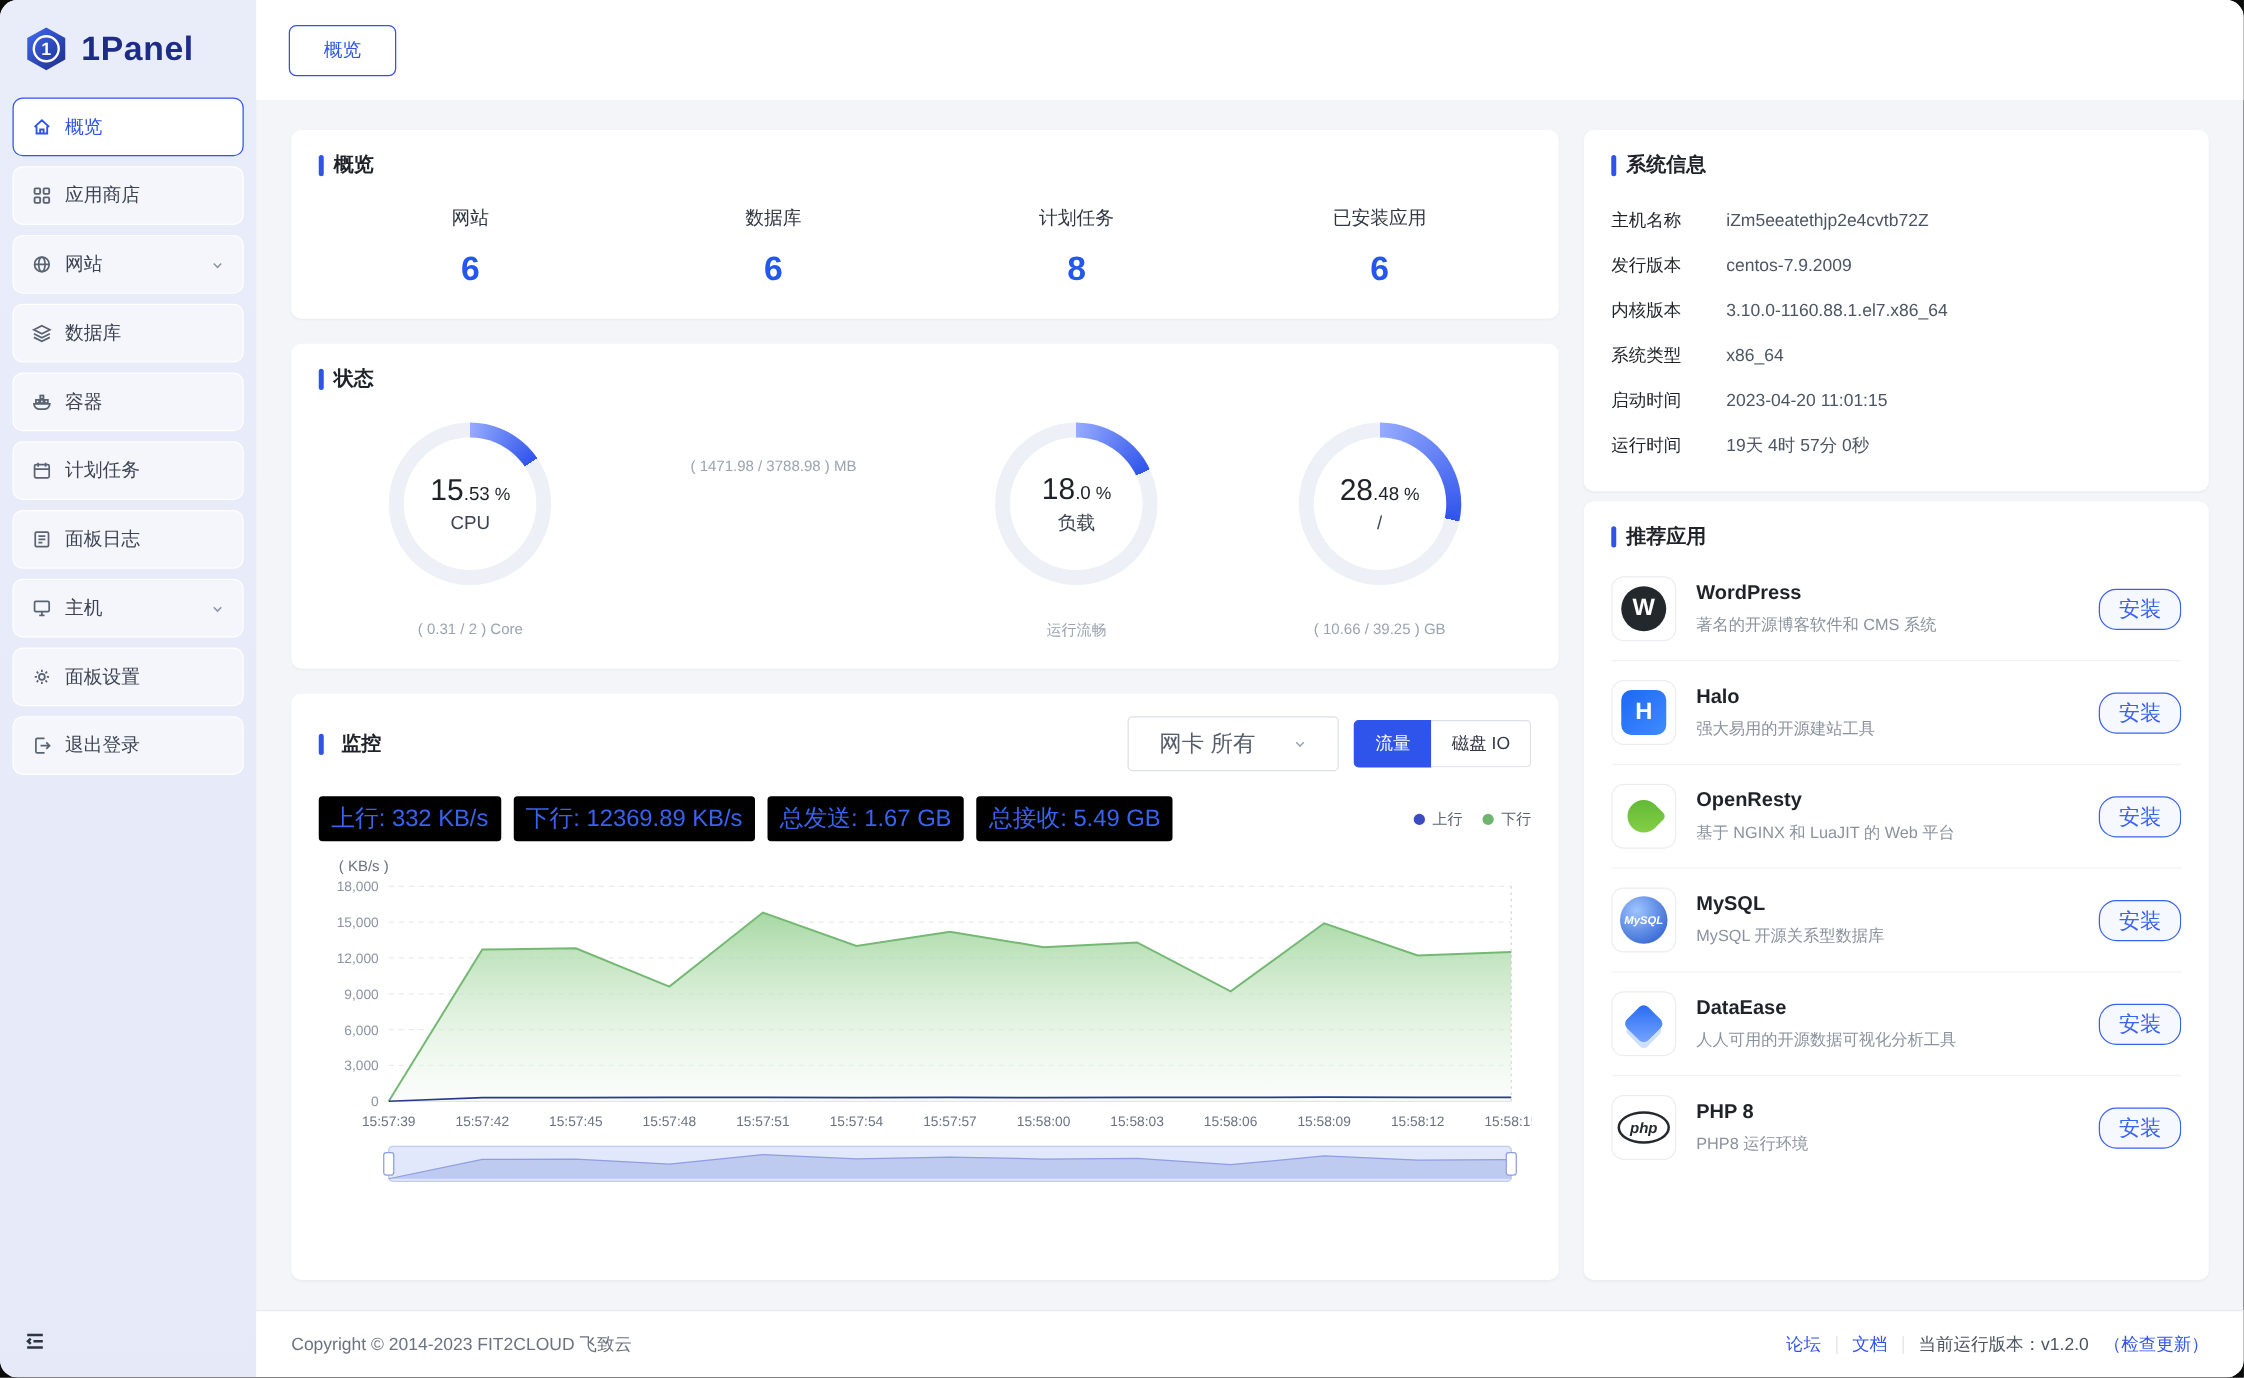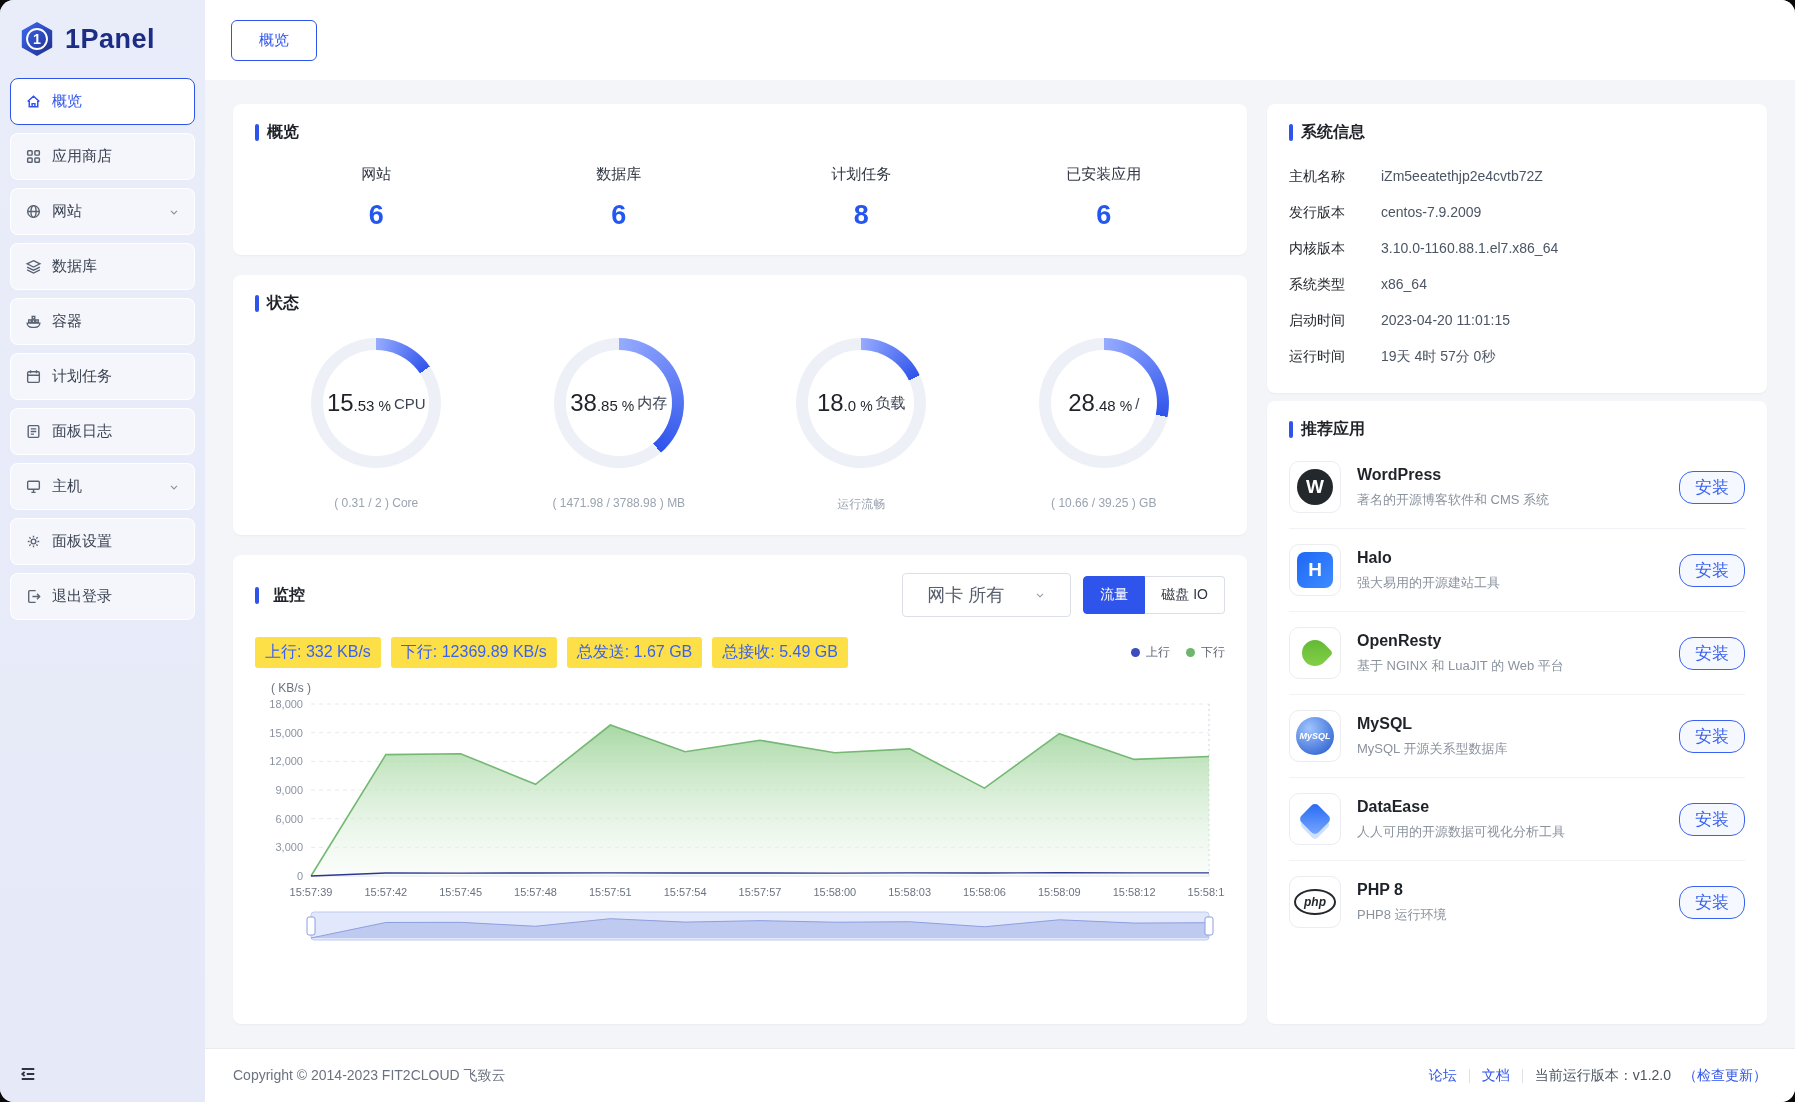--- a/index.html
+++ b/index.html
@@ -41,42 +41,42 @@
   .stats-row { display:flex; margin-top:22px; padding-bottom:6px; }
   .stat { flex:1; text-align:center; }
   .stat-label { font-size:15px; color:#303642; }
   .stat-value { margin-top:16px; font-size:27px; font-weight:bold; color:#2457f0; }
 
   
   .gauge-row { display:flex; margin-top:24px; padding-bottom:4px; }
   .gauge-col { flex:1; display:flex; flex-direction:column; align-items:center; }
   .gauge { width:130px; height:130px; border-radius:50%; display:flex; align-items:center; justify-content:center; }
   .gauge-inner { width:106px; height:106px; border-radius:50%; background:#fff; display:flex;
-                 flex-direction:row; align-items:center; justify-content:center; gap:3px; }
+                 flex-direction:column; align-items:center; justify-content:center; gap:3px; }
   .gauge-val { color:#1f2329; font-weight:500; }
   .g-int { font-size:24px; }
   .g-dec { font-size:15px; }
   .g-pct { font-size:14px; margin-left:4px; }
   .gauge-label { font-size:15px; color:#3c4352;text-align:right; }
   .gauge-sub { margin-top:28px; font-size:12px; color:#9aa3b0; }
 
   
   .monitor { flex:1; display:flex; flex-direction:column; min-height:0; }
   .mon-head { display:flex; align-items:center; gap:14px; }
   .mon-controls { margin-left:auto; display:flex; align-items:center; gap:12px; }
   .select { display:flex; align-items:center; gap:30px; border:1px solid #dcdfe6; border-radius:4px;
             padding:9px 24px; font-size:18px; color:#565d6b; background:#fff; cursor:pointer; }
   .select .chev { display:flex; color:#9aa3b0; }
   .seg { display:flex; }
   .seg-btn { font-size:14px; padding:9px 16px; border:1px solid #dcdfe6; background:#fff; color:#303642; cursor:pointer; }
   .seg-btn.first { border-radius:4px 0 0 4px; }
   .seg-btn.last { border-radius:0 4px 4px 0; border-left:none; }
   .seg-btn.active { background:#2f54eb; border-color:#2f54eb; color:#fff; }
   .badge-row { display:flex; align-items:center; gap:10px; margin-top:20px; }
-  .badge { background:#fde047; color:#3a62f0; font-size:16px; padding:5px 10px; border-radius:3px; }
+  .badge { background:#000000; color:#3a62f0; font-size:19px; padding:5px 10px; border-radius:3px; }
   .legend { margin-left:auto; display:flex; align-items:center; gap:16px; font-size:12px; color:#5c6470; }
   .l-item { display:flex; align-items:center; gap:6px; }
   .dot { width:9px; height:9px; border-radius:50%; display:inline-block; }
   .chart-wrap { flex:1; margin-top:10px; min-height:0; }
   .chart-wrap svg { width:100%; height:auto; display:block; }
   svg text { font-family:"Liberation Sans","DejaVu Sans",sans-serif; }
 
   
   .sys-rows { margin-top:16px; }
   .sys-row { display:flex; padding:9px 0; font-size:14px; }
@@ -292,26 +292,20 @@
             <div class="gauge-col">
               <div class="gauge" style="background: conic-gradient(rgb(150, 171, 255) 0deg, rgb(47, 84, 235) 55.908deg, rgb(237, 240, 246) 55.908deg, rgb(237, 240, 246) 360deg);">
                 <div class="gauge-inner">
                   <div class="gauge-val"><span class="g-int">15</span><span class="g-dec">.53</span><span class="g-pct">%</span></div>
                   <div class="gauge-label">CPU</div>
                 </div>
               </div>
               <div class="gauge-sub">( 0.31 / 2 ) Core</div>
             </div>
             <div class="gauge-col">
-              <div class="gauge" style="background: conic-gradient(rgb(150, 171, 255) 0deg, rgb(47, 84, 235) 139.86deg, rgb(237, 240, 246) 139.86deg, rgb(237, 240, 246) 360deg);">
-                <div class="gauge-inner">
-                  <div class="gauge-val"><span class="g-int">38</span><span class="g-dec">.85</span><span class="g-pct">%</span></div>
-                  <div class="gauge-label">内存</div>
-                </div>
-              </div>
               <div class="gauge-sub">( 1471.98 / 3788.98 ) MB</div>
             </div>
             <div class="gauge-col">
               <div class="gauge" style="background: conic-gradient(rgb(150, 171, 255) 0deg, rgb(47, 84, 235) 64.8deg, rgb(237, 240, 246) 64.8deg, rgb(237, 240, 246) 360deg);">
                 <div class="gauge-inner">
                   <div class="gauge-val"><span class="g-int">18</span><span class="g-dec">.0</span><span class="g-pct">%</span></div>
                   <div class="gauge-label">负载</div>
                 </div>
               </div>
               <div class="gauge-sub">运行流畅</div>

